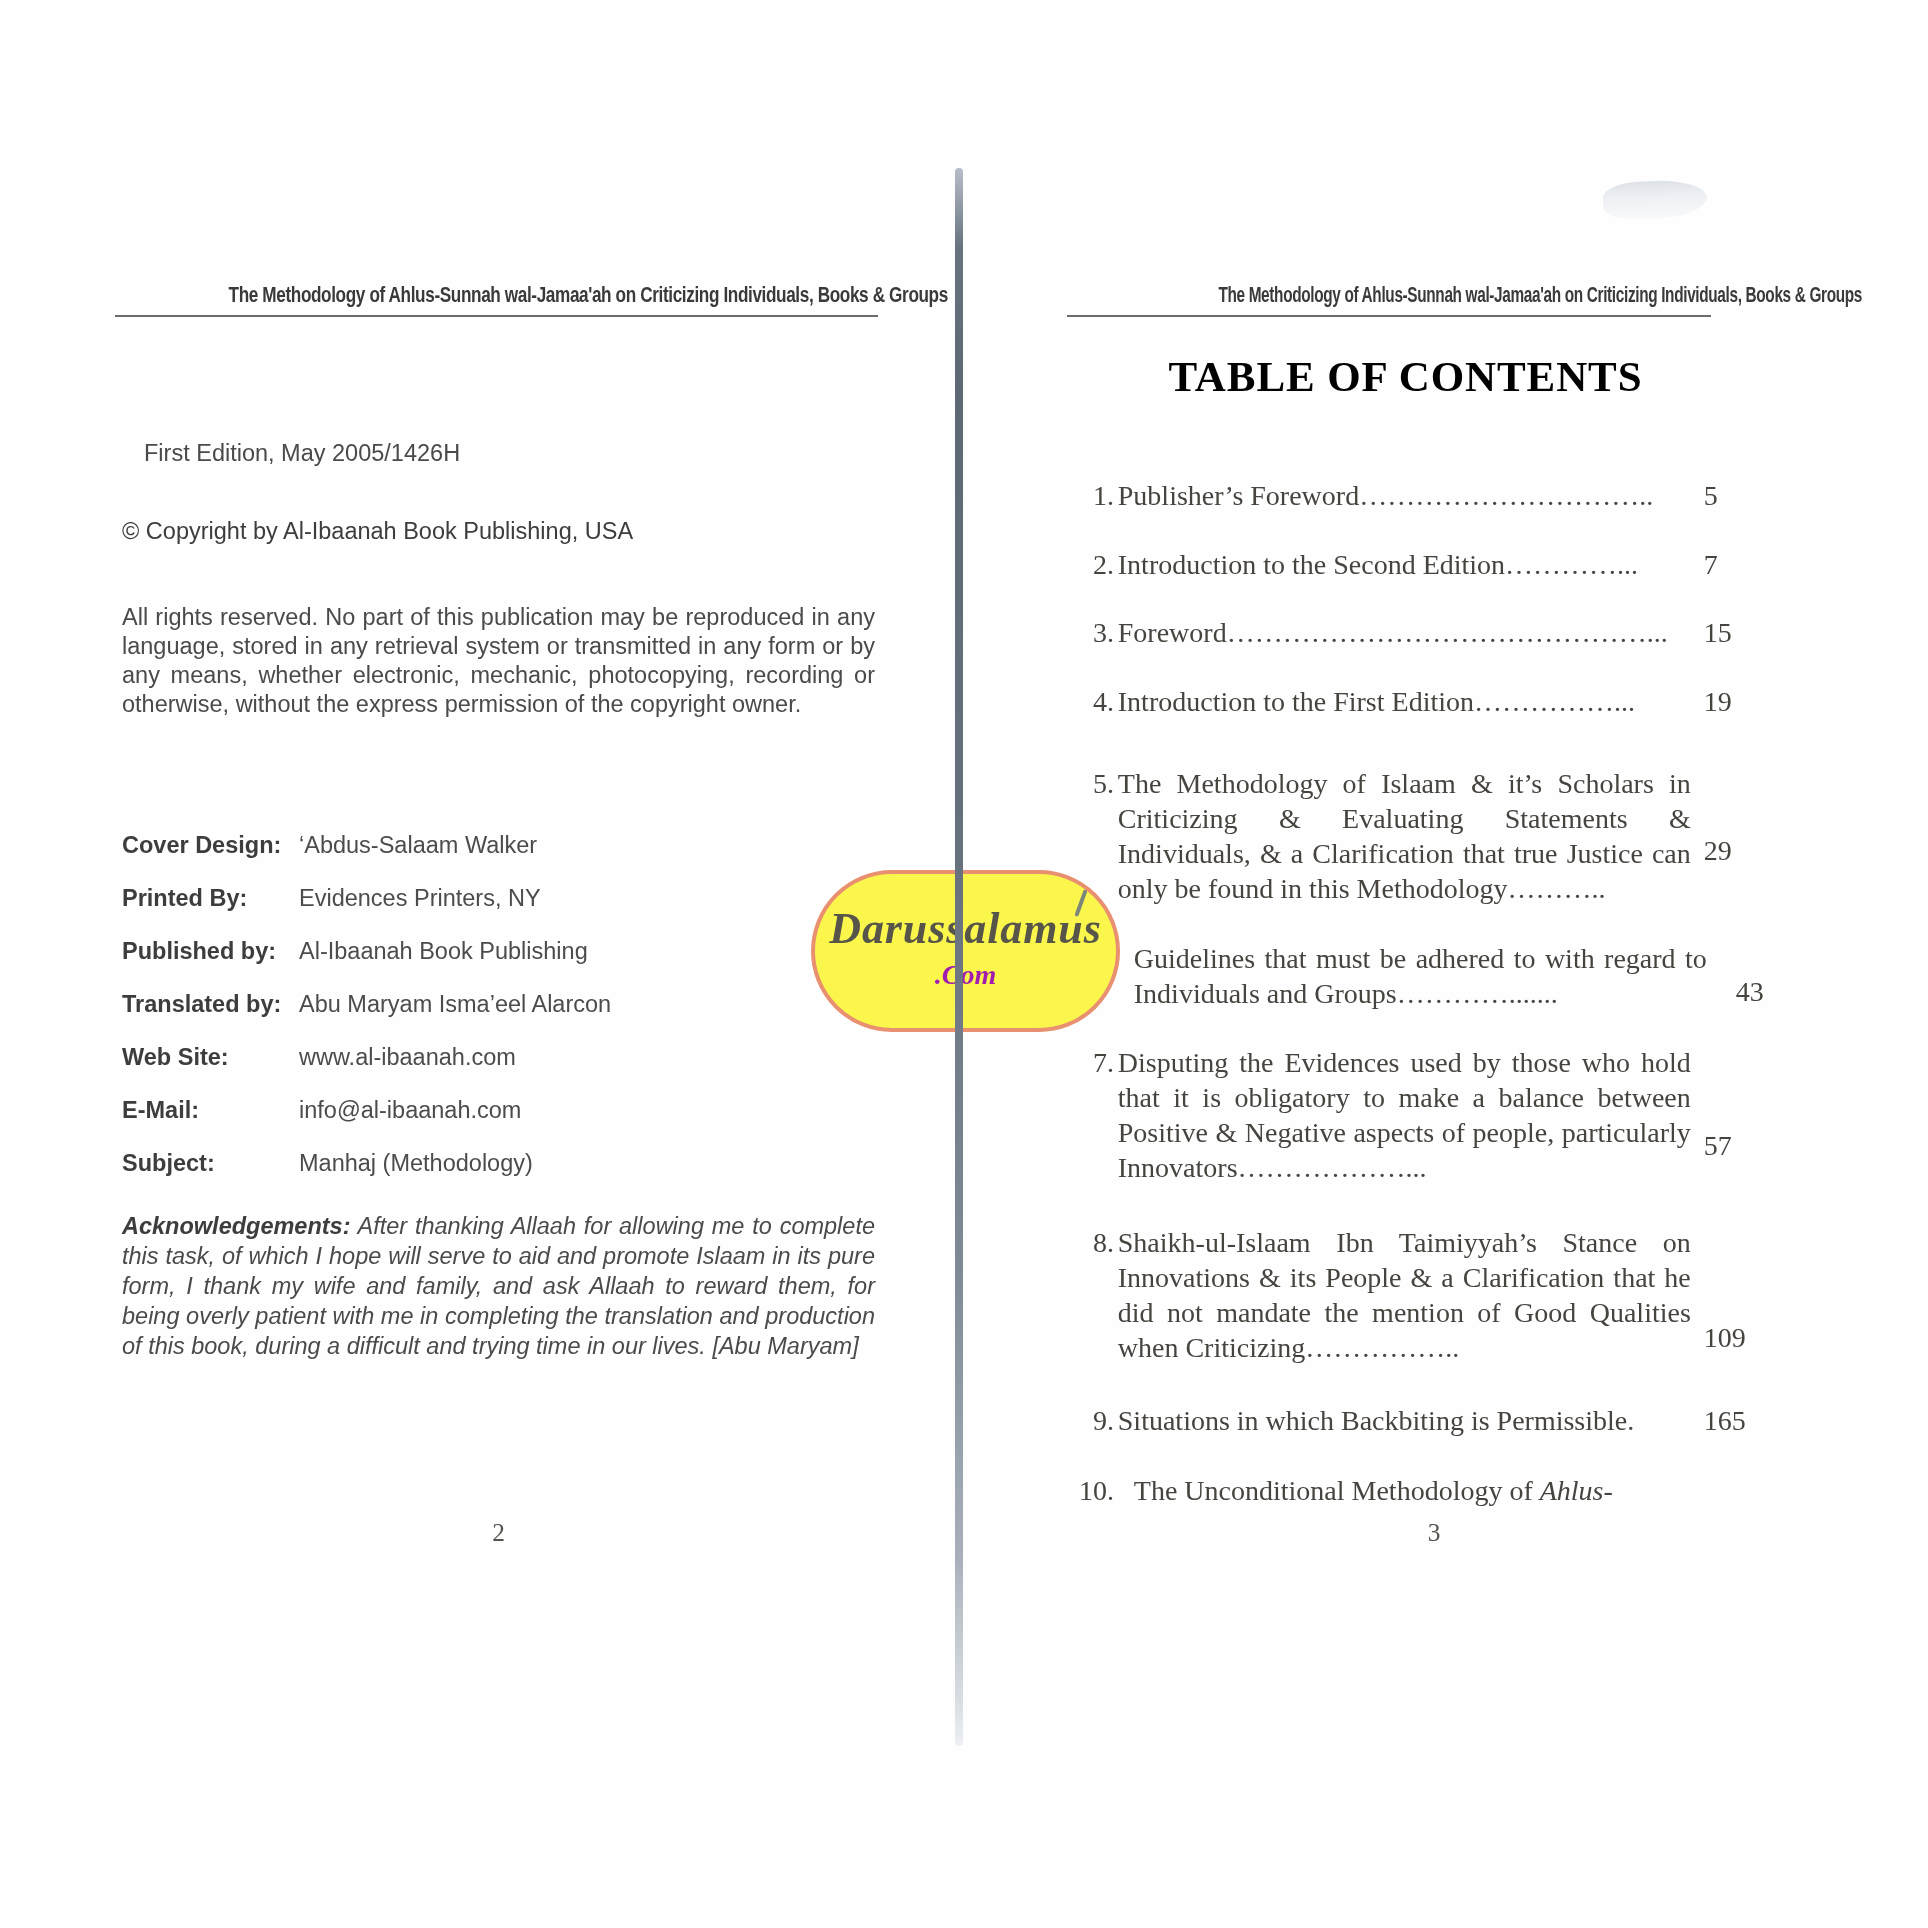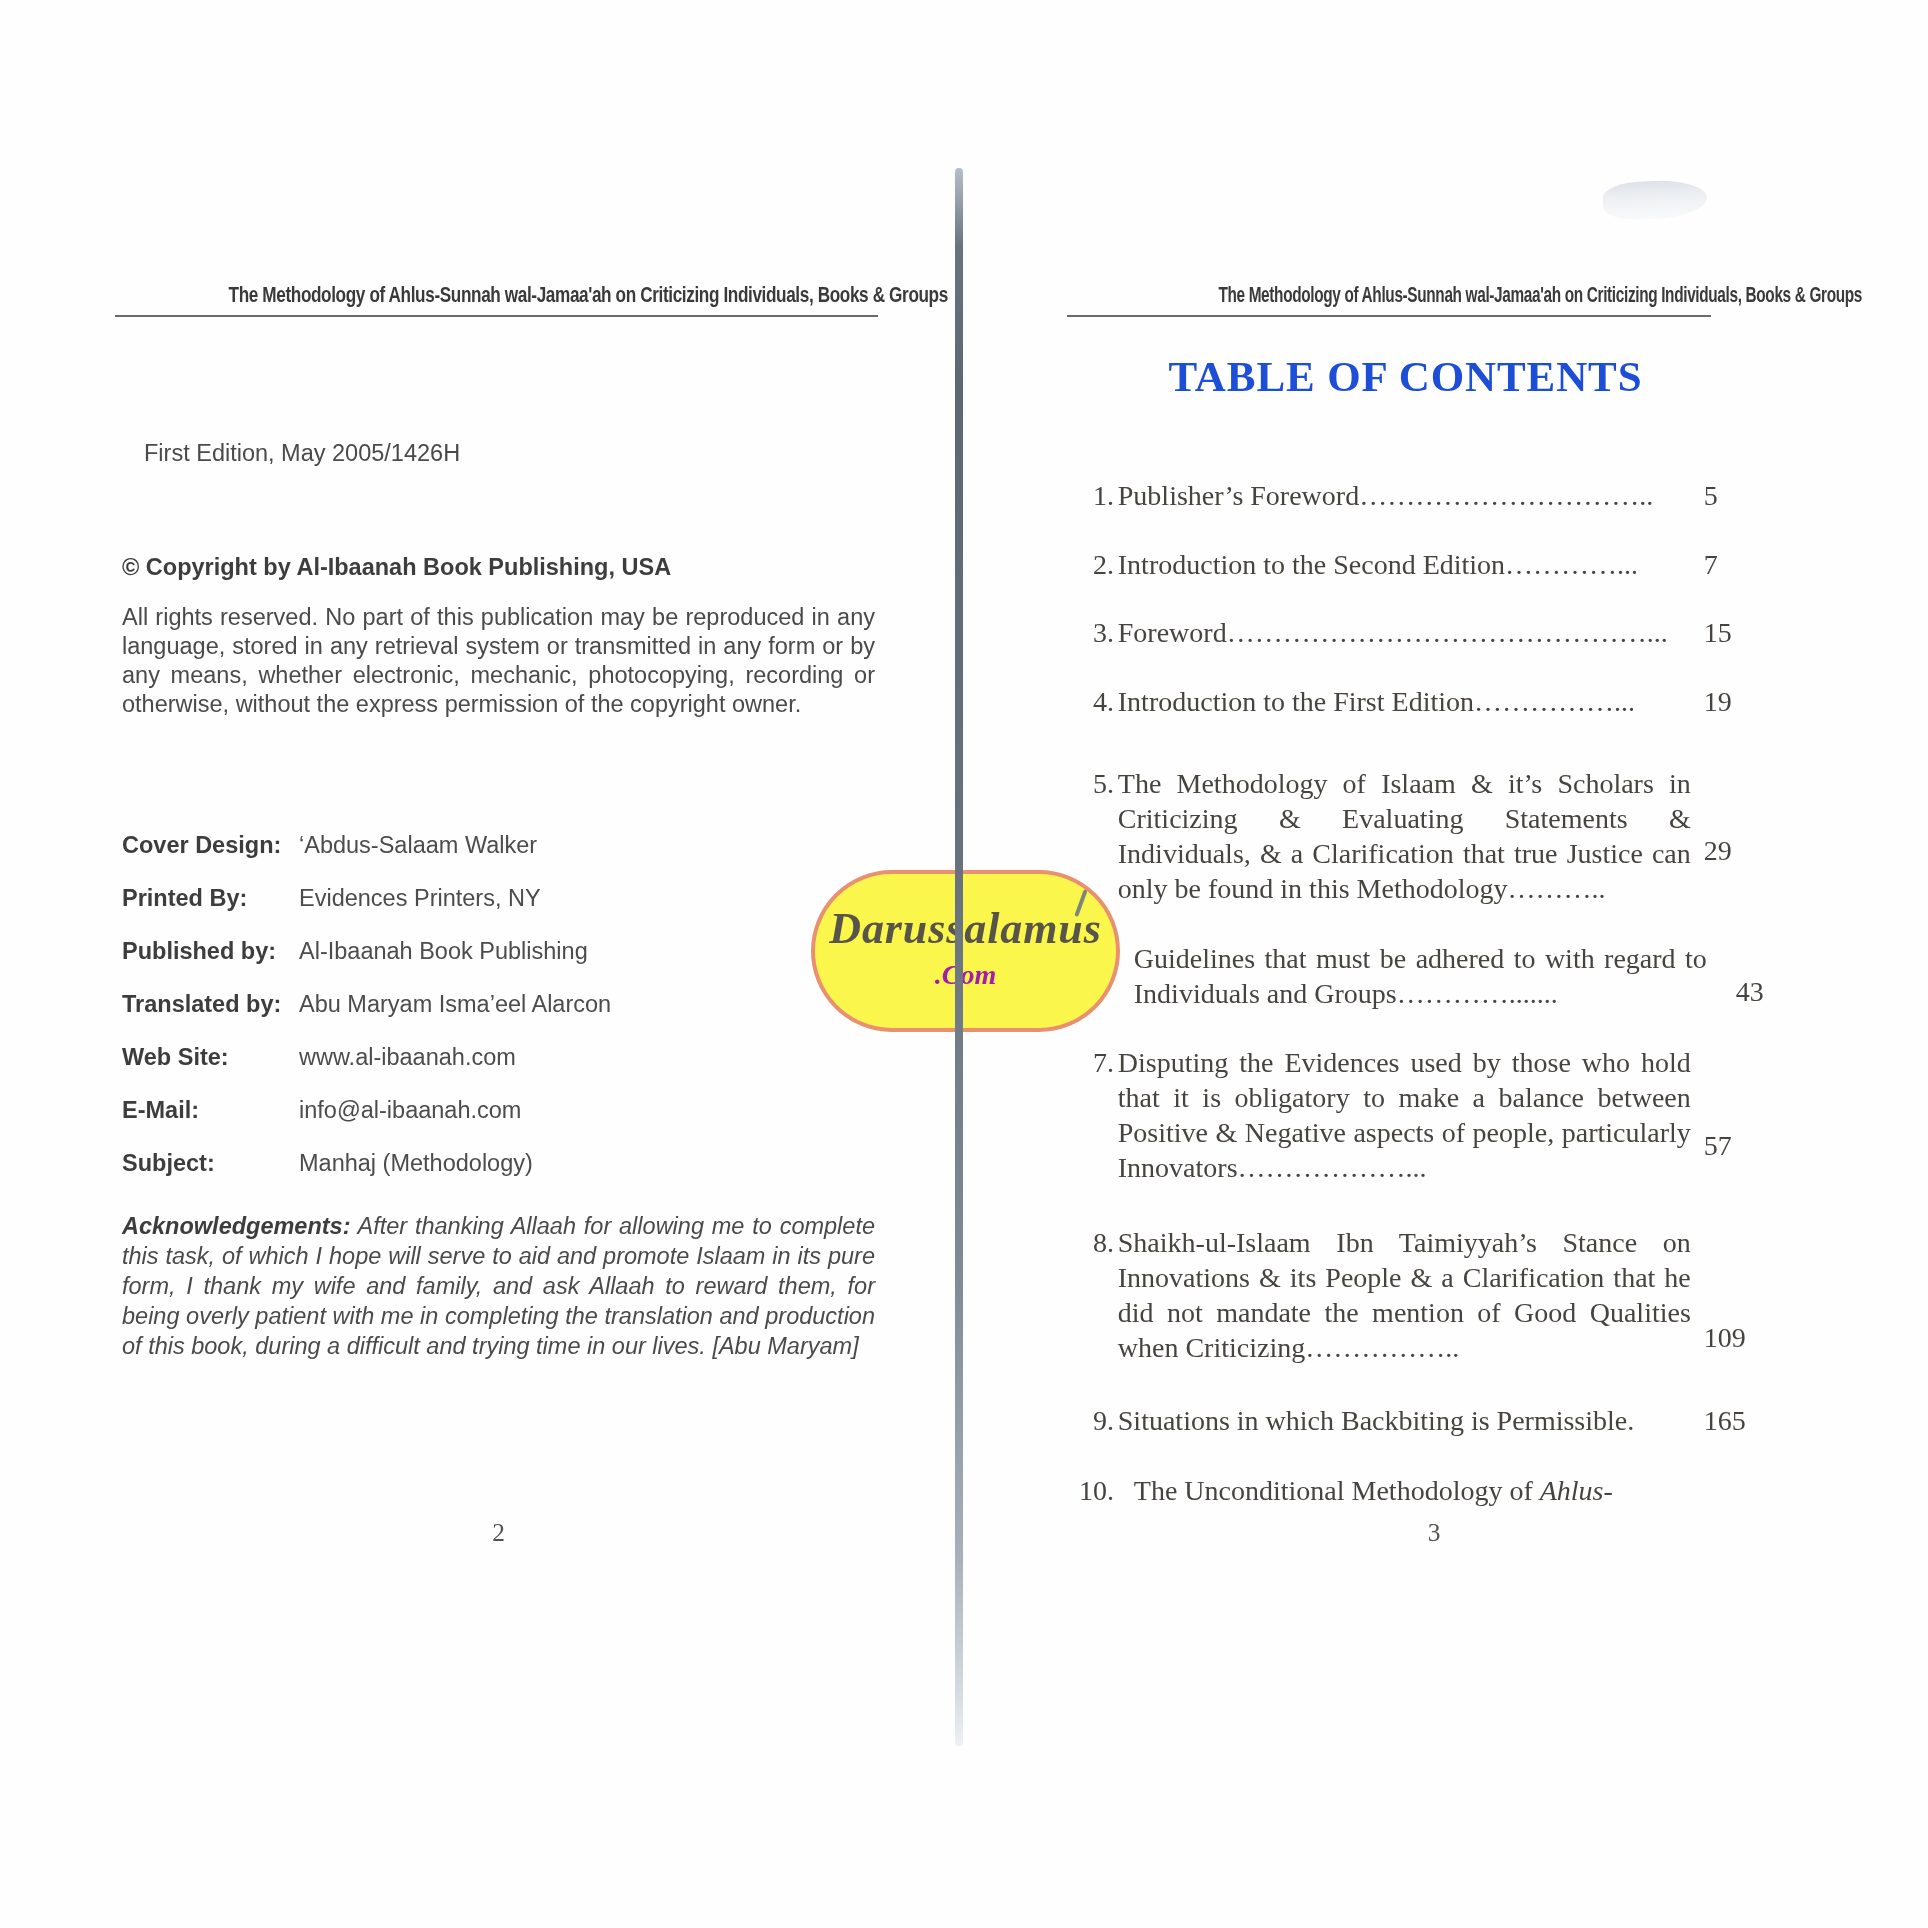--- a/index.html
+++ b/index.html
@@ -13,37 +13,37 @@
   .pheader{position:absolute;text-align:center;border-bottom:2.8px solid #6b6b6b;padding-bottom:6.6px;white-space:nowrap;overflow:visible;}
   .pheader-left{left:115px;top:282px;width:763px;}
   .pheader-right{left:1067px;top:282px;width:644px;}
   .pheader-text{display:inline-block;font-size:22.6px;font-weight:bold;color:#3a3a3a;letter-spacing:-0.5px;}
   .pheader-left .pheader-text{transform:scaleX(0.76);transform-origin:center;}
   .pheader-right .pheader-text{transform:scaleX(0.68);transform-origin:center;}
 
   
   .lp-block{position:absolute;left:122px;width:753px;color:#4a4a4a;font-size:23.5px;line-height:29px;}
   .edition{top:439px;margin-left:22px;}
-  .copyright{top:517px;font-weight:bold;color:#3d3d3d;margin-top:36px;}
+  .copyright{top:517px;font-weight:normal;color:#3d3d3d;}
   .rights{top:603px;text-align:justify;}
   .credits{top:832px;}
   .credit-row{display:flex;margin-bottom:27px;line-height:26px;}
   .credit-label{width:177px;flex:0 0 177px;font-weight:bold;color:#3d3d3d;}
   .credit-value{flex:1;color:#4c4c4c;}
   .ack{top:1211px;text-align:justify;line-height:30px;font-style:italic;}
   .ack-label{font-weight:bold;color:#3d3d3d;}
   .folio{position:absolute;font-family:"Liberation Serif", serif;font-size:25.4px;color:#55534e;text-align:center;}
   .folio-left{left:122px;top:1518px;width:753px;}
   .folio-right{left:1076px;top:1518px;width:716px;}
 
   
   .toc-title{
     position:absolute;left:1076px;top:352px;width:659px;text-align:center;
     font-family:"Liberation Serif", serif;font-weight:bold;font-size:43px;
-    color:#1d4ed8;letter-spacing:0.9px;white-space:nowrap;
+    color:#000000;letter-spacing:0.9px;white-space:nowrap;
   }
   .toc{position:absolute;left:1076px;top:478px;width:669px;font-family:"Liberation Serif", serif;font-size:28px;line-height:35px;color:#47443f;}
   .toc-row{display:flex;align-items:flex-start;}
   .toc-row + .toc-row{margin-top:34px;}
   .toc-row.mt35{margin-top:33px;}
   .toc-row.mt50{margin-top:47px;}
   .toc-row.mt37{margin-top:35px;gap:16px;}
   .toc-row.mt42{margin-top:40px;}
   .toc-row.mt40{margin-top:38px;}
   .toc-num{flex:0 0 38px;width:38px;text-align:right;padding-right:0;}

